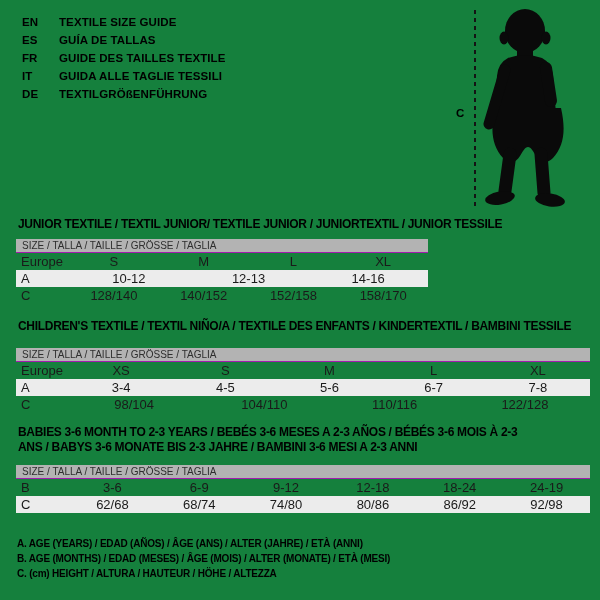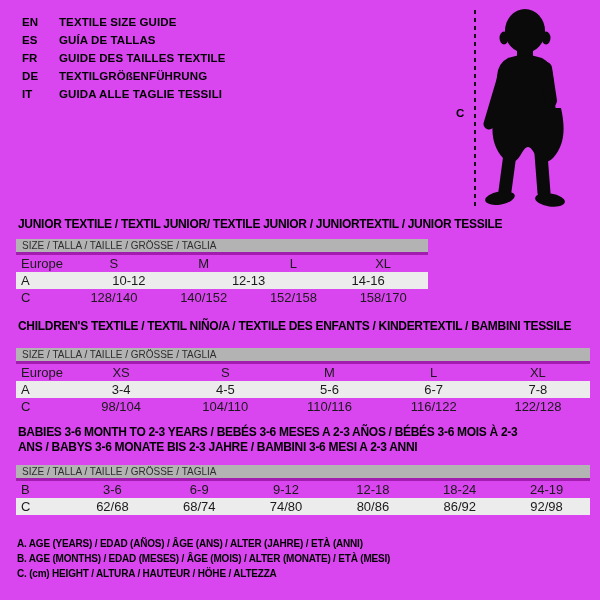--- a/index.html
+++ b/index.html
@@ -1,17 +1,17 @@
 <!DOCTYPE html>
 <html><head>
 <meta charset="utf-8">
 <style>
   html,body{margin:0;padding:0;background:#fff;}
   .page{
-    position:relative;width:600px;height:600px;background:#d946ef;
+    position:relative;width:600px;height:600px;background:#15803d;
     font-family:"Liberation Sans",sans-serif;color:#000;overflow:hidden;
   }
   
   .langs{position:absolute;left:22px;top:13px;}
   .lang-row{display:flex;height:18px;line-height:18px;font-weight:bold;font-size:11.5px;letter-spacing:.1px;}
   .lang-code{width:37px;}
   
   .measure-line{
     position:absolute;left:474px;top:10px;width:2px;height:196px;
     background:repeating-linear-gradient(to bottom,#141414 0 4px,transparent 4px 8px);
@@ -21,21 +21,21 @@
   
   .tbl{position:absolute;left:16px;}
   #t1{top:218px;width:412px;}
   #t2{top:320px;width:574px;}
   #t3{top:425px;width:574px;}
   .tbl-title{font-size:12px;font-weight:bold;line-height:12px;letter-spacing:-.3px;white-space:nowrap;margin:0 0 9px 2px;}
   #t2 .tbl-title{margin-bottom:16px;}
   #t3 .tbl-title{white-space:normal;max-width:515px;line-height:15px;margin-bottom:10px;}
   .thead{
     background:#b3b3b3;height:13px;line-height:13px;font-size:10px;color:#2e2e2e;
-    padding-left:6px;border-bottom:3px solid #a21caf;letter-spacing:0;
+    padding-left:6px;border-bottom:1px solid #a21caf;letter-spacing:0;
   }
   .trow{display:flex;height:17px;line-height:17px;font-size:13px;color:#1a1a1a;}
   .trow.alt{background:#ececec;}
   .rlabel{width:48px;padding-left:5px;}
   .cell{flex:1;text-align:center;}
   
   .footnotes{position:absolute;left:17px;top:536px;font-size:10px;font-weight:bold;line-height:15px;letter-spacing:-.2px;}
 </style>
 </head>
 <body>
@@ -49,26 +49,26 @@
     </div>
     <div class="lang-row">
       <span class="lang-code">ES</span>
       <span>GUÍA DE TALLAS</span>
     </div>
     <div class="lang-row">
       <span class="lang-code">FR</span>
       <span>GUIDE DES TAILLES TEXTILE</span>
     </div>
     <div class="lang-row">
+      <span class="lang-code">IT</span>
+      <span>GUIDA ALLE TAGLIE TESSILI</span>
+    </div>
+    <div class="lang-row">
       <span class="lang-code">DE</span>
       <span>TEXTILGRÖßENFÜHRUNG</span>
-    </div>
-    <div class="lang-row">
-      <span class="lang-code">IT</span>
-      <span>GUIDA ALLE TAGLIE TESSILI</span>
     </div>
   </div>
 
   <div class="measure-line"></div>
   <span class="measure-label">C</span>
   <svg class="silhouette" width="92" height="200" viewBox="0 0 92 200" aria-hidden="true">
     <g fill="#0a0a0a" stroke="none">
       <ellipse cx="43" cy="23" rx="20" ry="22"></ellipse>
       <ellipse cx="22" cy="30" rx="4.5" ry="6.5"></ellipse>
       <ellipse cx="64" cy="30" rx="4.5" ry="6.5"></ellipse>
@@ -126,21 +126,20 @@
       <span class="cell">4-5</span>
       <span class="cell">5-6</span>
       <span class="cell">6-7</span>
       <span class="cell">7-8</span>
     </div>
     <div class="trow">
       <span class="rlabel">C</span>
       <span class="cell">98/104</span>
       <span class="cell">104/110</span>
       <span class="cell">110/116</span>
-      <span class="cell">116/122</span>
       <span class="cell">122/128</span>
     </div>
   </div>
 
   <div class="tbl" id="t3">
     <div class="tbl-title">BABIES 3-6 MONTH TO 2-3 YEARS / BEBÉS 3-6 MESES A 2-3 AÑOS / BÉBÉS 3-6 MOIS À 2-3 ANS / BABYS 3-6 MONATE BIS 2-3 JAHRE / BAMBINI 3-6 MESI A 2-3 ANNI</div>
     <div class="thead">SIZE / TALLA / TAILLE / GRÖSSE / TAGLIA</div>
     <div class="trow">
       <span class="rlabel">B</span>
       <span class="cell">3-6</span>

